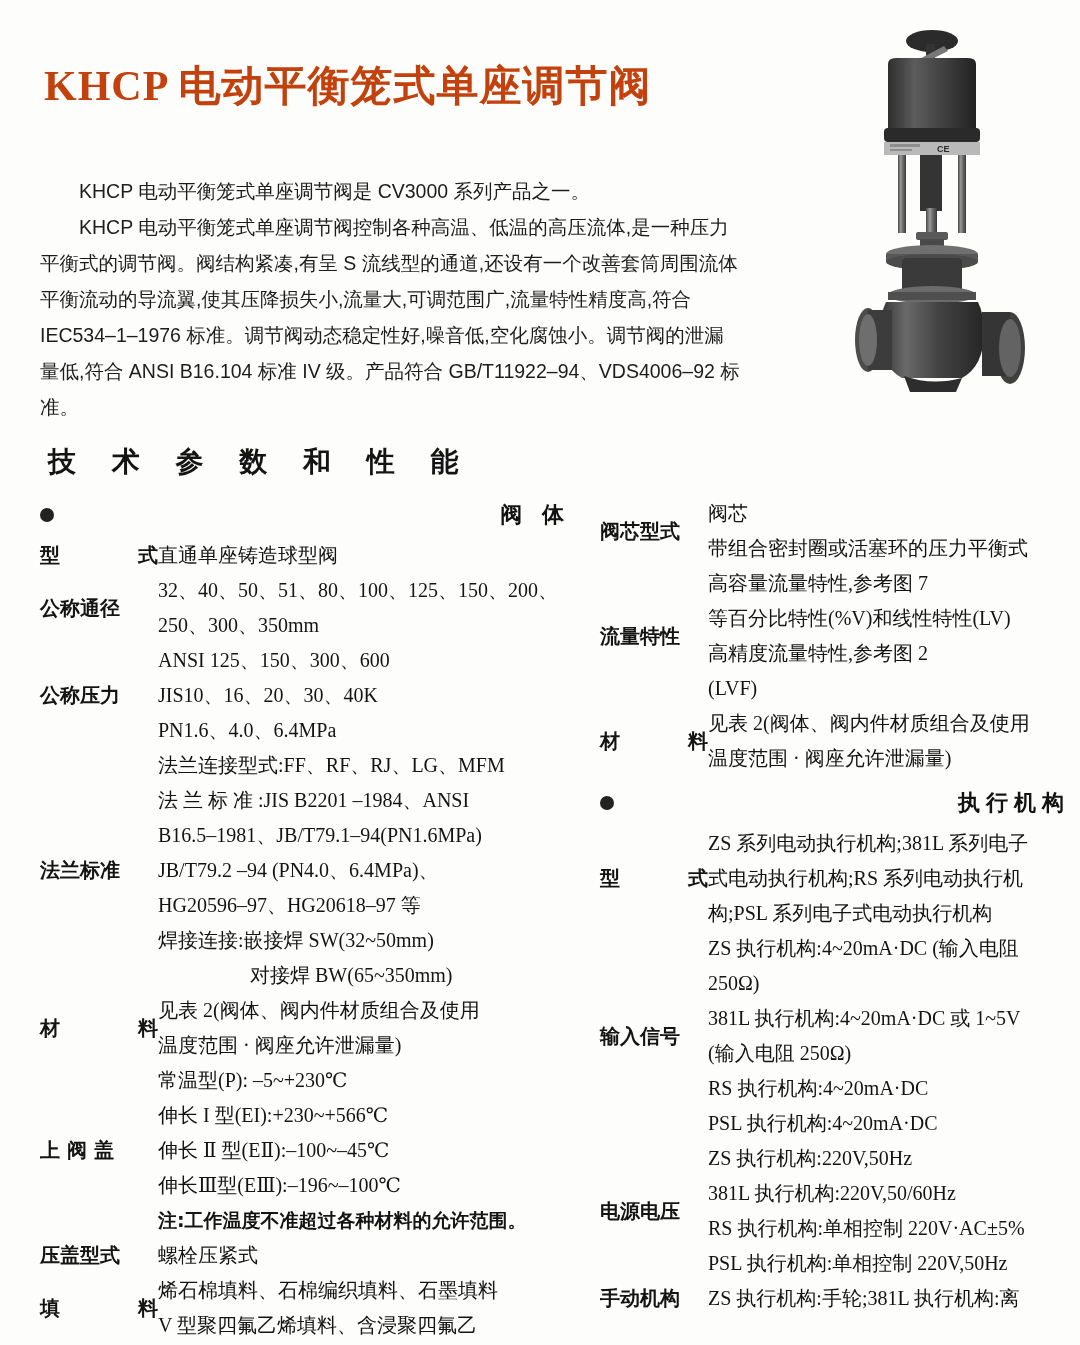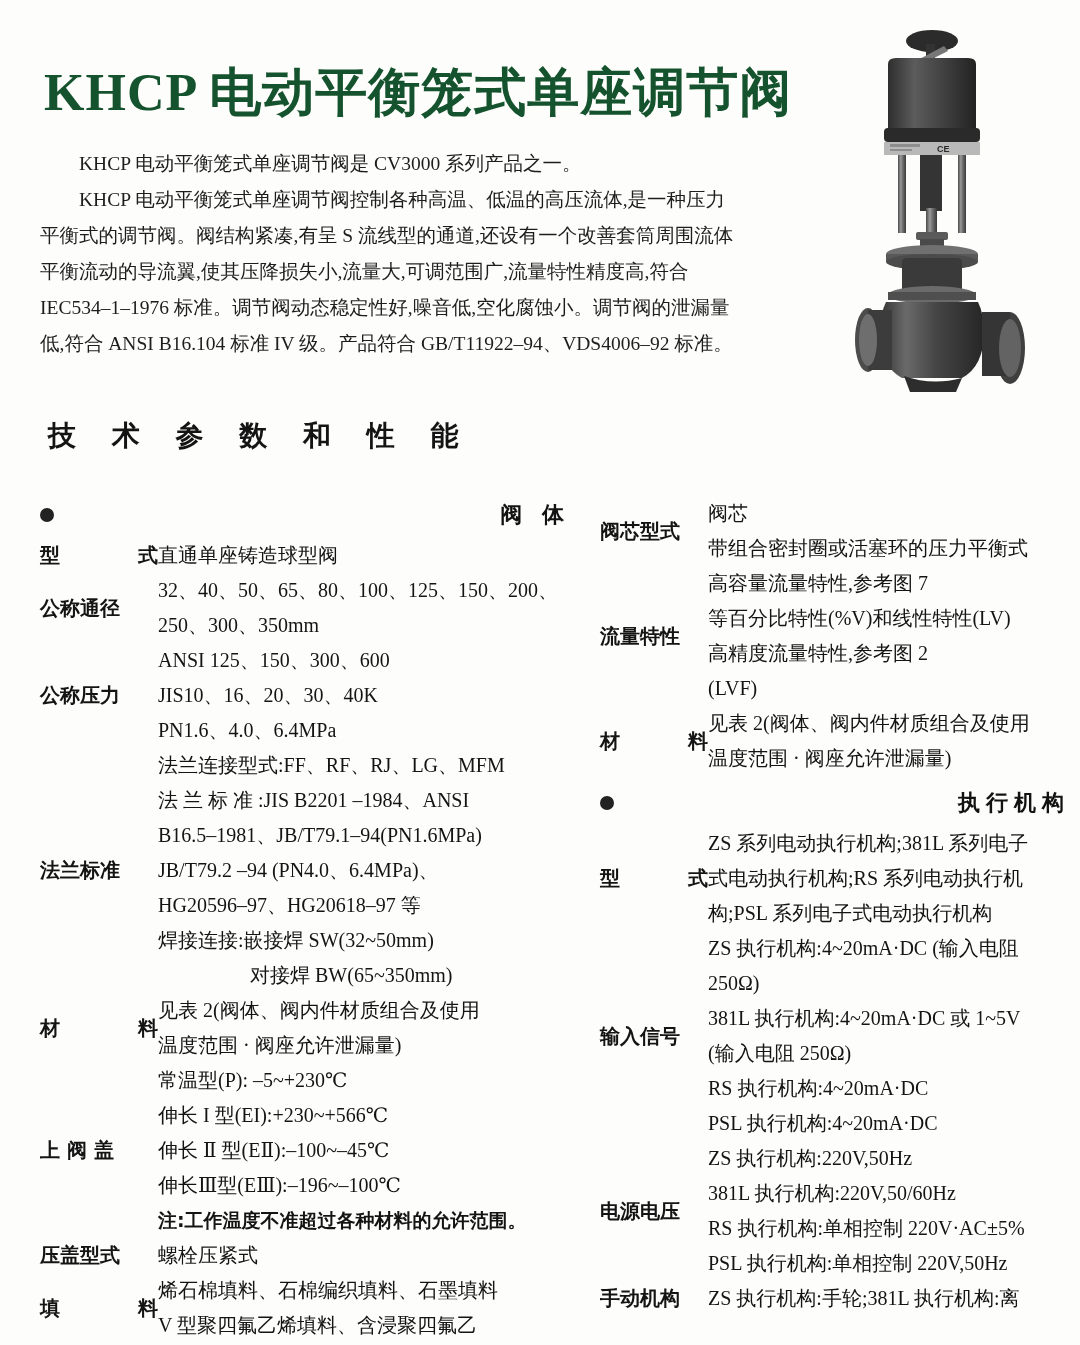--- a/index.html
+++ b/index.html
@@ -11,39 +11,39 @@
     position:relative;
     overflow:hidden;
   }
   .page{position:absolute;inset:0;}
 
   
   .title{
     position:absolute;left:44px;top:58px;
     font-family:"Liberation Serif","DejaVu Serif",serif;
     font-weight:bold;
-    font-size:52px;
+    font-size:42px;
     letter-spacing:1px;
-    color:#14532d;
+    color:#c2410c;
     white-space:nowrap;
   }
 
   
   .intro{
-    position:absolute;left:40px;top:146px;width:700px;
-    font-family:Liberation Serif, serif;
+    position:absolute;left:40px;top:173px;width:700px;
+    font-family:Liberation Sans, sans-serif;
     font-size:19.5px;
     line-height:36px;
     color:#1d1d1d;
   }
   .intro p{margin:0;text-indent:2em;}
 
   
   .sect-title{
-    position:absolute;left:48px;top:417px;
+    position:absolute;left:48px;top:443px;
     font-family:"DejaVu Sans","Liberation Sans",sans-serif;
     font-weight:bold;font-size:28px;
     letter-spacing:13px;
     color:#141414;
   }
 
   
   .col{position:absolute;top:0;}
   .col-left{left:40px;width:530px;}
   .col-right{left:600px;width:470px;}
@@ -116,21 +116,21 @@
         </div>
         <div class="vals">
           <div class="v">直通单座铸造球型阀</div>
         </div>
       </div>
       <div class="row">
         <div class="lbl" style="justify-content: flex-start;">
           <span>公称通径</span>
         </div>
         <div class="vals">
-          <div class="v">32、40、50、65、80、100、125、150、200、</div>
+          <div class="v">32、40、50、51、80、100、125、150、200、</div>
           <div class="v">250、300、350mm</div>
         </div>
       </div>
       <div class="row">
         <div class="lbl" style="justify-content: flex-start;">
           <span>公称压力</span>
         </div>
         <div class="vals">
           <div class="v">ANSI 125、150、300、600</div>
           <div class="v">JIS10、16、20、30、40K</div>

